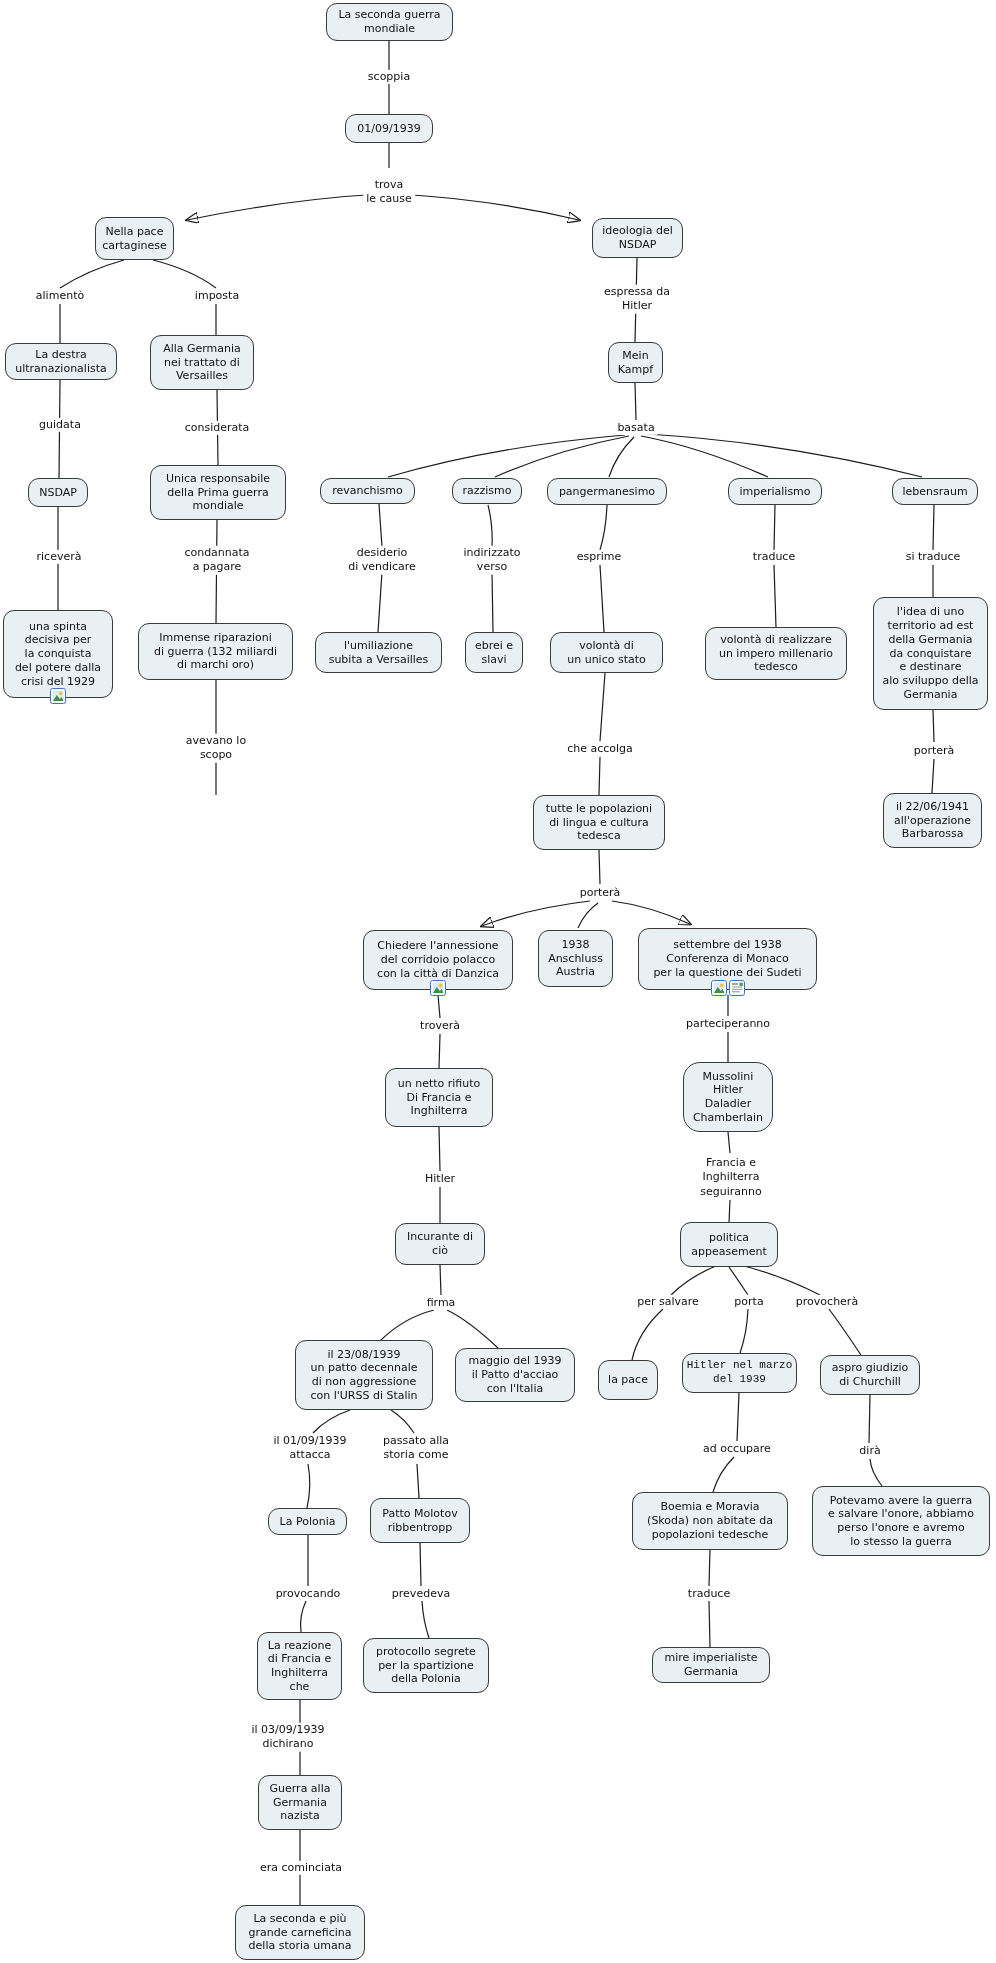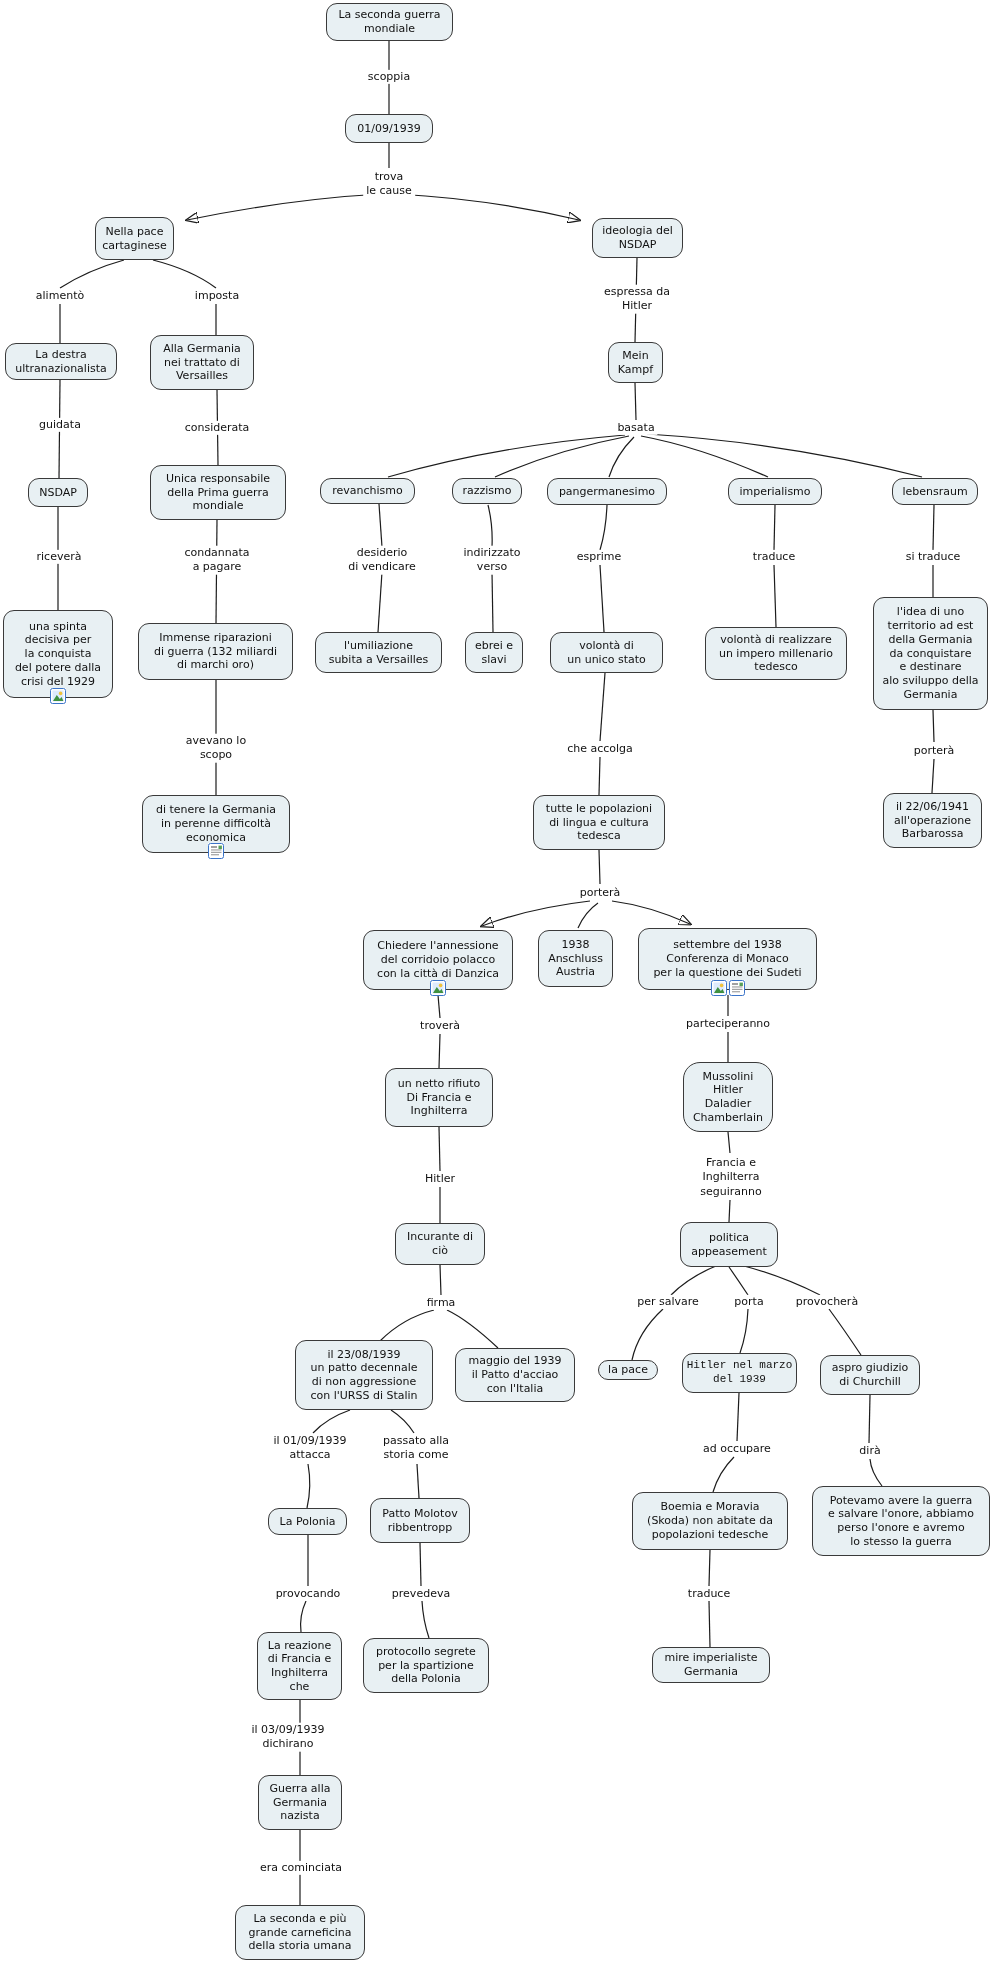--- a/index.html
+++ b/index.html
@@ -198,37 +198,20 @@
     </div>
     <div class="node" style="left: 873px; top: 597px; width: 115px; height: 113px;">
       <span class="node-text">l'idea di uno
 territorio ad est
 della Germania
 da conquistare
 e destinare
 alo sviluppo della
 Germania</span>
     </div>
-    <div class="node" style="left: 142px; top: 795px; width: 148px; height: 58px;">
-      <span class="node-text">di tenere la Germania
-in perenne difficoltà
-economica</span>
-      <div class="icon-row">
-        <span class="res-icon">
-          <svg width="16" height="16" viewBox="0 0 16 16">
-            <rect x="0.5" y="0.5" width="15" height="15" rx="2" fill="#ffffff" stroke="#3b74c9"></rect>
-            <rect x="3" y="3.2" width="6" height="1.6" fill="#8a8a8a"></rect>
-            <rect x="10.5" y="2.6" width="3.4" height="3.4" fill="#58a058"></rect>
-            <rect x="3" y="6.4" width="10.5" height="1.1" fill="#9a9a9a"></rect>
-            <rect x="3" y="8.8" width="10.5" height="1.1" fill="#9a9a9a"></rect>
-            <rect x="3" y="11.2" width="8" height="1.1" fill="#9a9a9a"></rect>
-          </svg>
-        </span>
-      </div>
-    </div>
     <div class="node" style="left: 533px; top: 795px; width: 132px; height: 55px;">
       <span class="node-text">tutte le popolazioni
 di lingua e cultura
 tedesca</span>
     </div>
     <div class="node" style="left: 883px; top: 793px; width: 99px; height: 55px;">
       <span class="node-text">il 22/06/1941
 all'operazione
 Barbarossa</span>
     </div>
@@ -300,21 +283,21 @@
       <span class="node-text">il 23/08/1939
 un patto decennale
 di non aggressione
 con l'URSS di Stalin</span>
     </div>
     <div class="node" style="left: 455px; top: 1348px; width: 120px; height: 54px;">
       <span class="node-text">maggio del 1939
 il Patto d'acciao
 con l'Italia</span>
     </div>
-    <div class="node" style="left: 598px; top: 1360px; width: 60px; height: 20px;">
+    <div class="node" style="left: 598px; top: 1360px; width: 60px; height: 40px;">
       <span class="node-text">la pace</span>
     </div>
     <div class="node" style="left: 682px; top: 1353px; width: 115px; height: 40px; font-family: Liberation Mono, monospace;">
       <span class="node-text">Hitler nel marzo
 del 1939</span>
     </div>
     <div class="node" style="left: 820px; top: 1355px; width: 100px; height: 40px;">
       <span class="node-text">aspro giudizio
 di Churchill</span>
     </div>
@@ -355,21 +338,21 @@
       <span class="node-text">Guerra alla
 Germania
 nazista</span>
     </div>
     <div class="node" style="left: 235px; top: 1905px; width: 130px; height: 55px;">
       <span class="node-text">La seconda e più
 grande carneficina
 della storia umana</span>
     </div>
     <div class="edge-label" style="left: 389px; top: 77px;">scoppia</div>
-    <div class="edge-label" style="left: 389px; top: 184px;">trova
+    <div class="edge-label" style="left: 389px; top: 192px;">trova
 le cause</div>
     <div class="edge-label" style="left: 60px; top: 296px;">alimentò</div>
     <div class="edge-label" style="left: 217px; top: 296px;">imposta</div>
     <div class="edge-label" style="left: 637px; top: 299px;">espressa da
 Hitler</div>
     <div class="edge-label" style="left: 60px; top: 425px;">guidata</div>
     <div class="edge-label" style="left: 217px; top: 428px;">considerata</div>
     <div class="edge-label" style="left: 636px; top: 428px;">basata</div>
     <div class="edge-label" style="left: 59px; top: 557px;">riceverà</div>
     <div class="edge-label" style="left: 217px; top: 560px;">condannata

